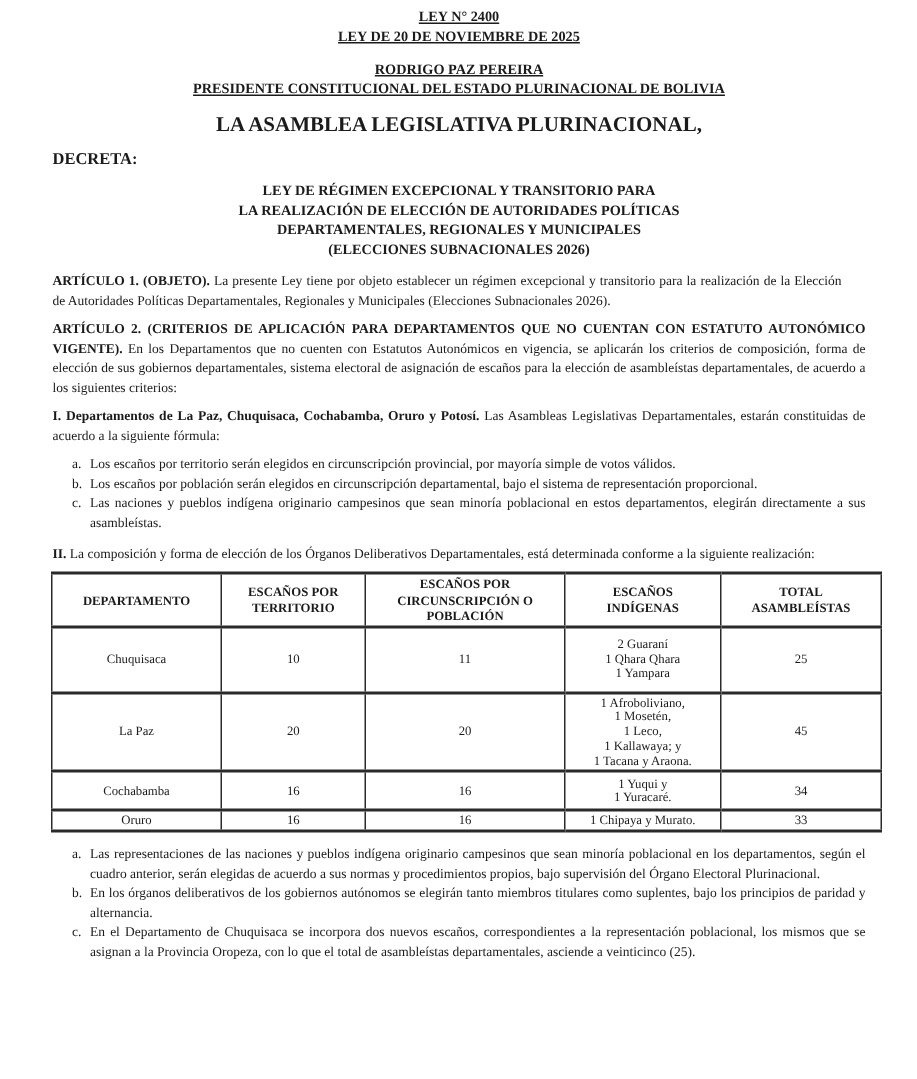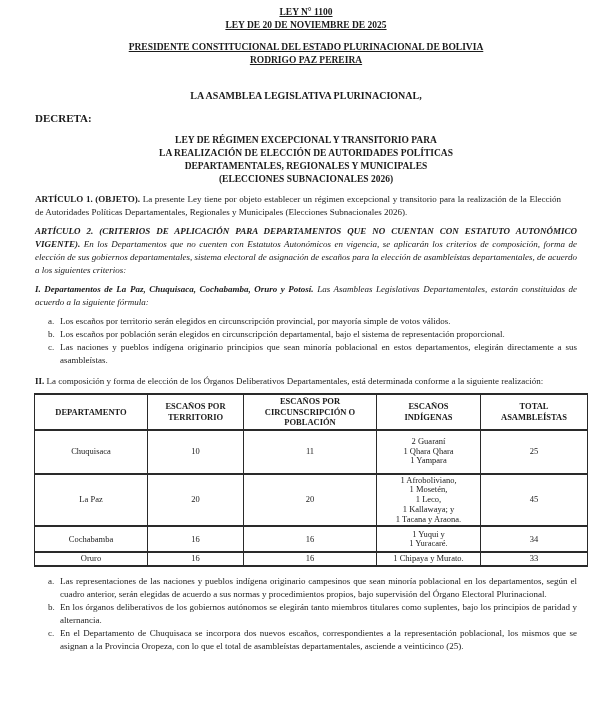--- a/index.html
+++ b/index.html
@@ -17,26 +17,26 @@
   }
   .c  { text-align:center; }
   .b  { font-weight:bold; }
   .u  { text-decoration:underline; }
   .just { text-align:justify; }
   .pre  { white-space:pre-line; }
 
   .head-block { font-size:9.5px; }
   .president  { margin-top:9px; font-size:9.5px; }
   .porcuanto  { margin-top:12px; }
-  .asamblea   { margin-top:22px; font-size:10px; }
+  .asamblea   { margin-top:10px; font-size:14px; }
   .decreta    { margin-top:10px; font-size:11px; }
   .lawtitle   { margin-top:9px; font-size:9.5px; }
   .art1 { margin-top:7px; }
-  .art2 { margin-top:6px;font-style:italic; }
-  .sec1 { margin-top:6px;font-style:italic; }
+  .art2 { margin-top:6px; }
+  .sec1 { margin-top:6px; }
   .list1 { margin-top:6px; }
   .sec2 { margin-top:8px; }
   .tablewrap { margin-top:5px; }
   .list2 { margin-top:8px; }
 
   .li { display:flex; margin-left:13px; }
   .li .mk { width:12px; flex:none; }
   .li .tx { flex:1; text-align:justify; }
 
   table.dist {
@@ -64,27 +64,27 @@
   tr.r2 { height:26px; }
   tr.r3 { height:13px;margin-left:30px; }
   tr.r4 { height:13px; }
 </style>
 </head>
 <body>
 
 <div class="page">
 
   <div class="head-block">
-    <div class="c b u">LEY N° 1100</div>
+    <div class="c b u">LEY N° 2400</div>
     <div class="c b u">LEY DE 20 DE NOVIEMBRE DE 2025</div>
   </div>
 
   <div class="president">
+    <div class="c b u">RODRIGO PAZ PEREIRA</div>
     <div class="c b u">PRESIDENTE CONSTITUCIONAL DEL ESTADO PLURINACIONAL DE BOLIVIA</div>
-    <div class="c b u">RODRIGO PAZ PEREIRA</div>
   </div>
 
 
   <div class="asamblea c b">LA ASAMBLEA LEGISLATIVA PLURINACIONAL,</div>
 
   <div class="decreta b">DECRETA:</div>
 
   <div class="lawtitle c b pre">LEY DE RÉGIMEN EXCEPCIONAL Y TRANSITORIO PARA
 LA REALIZACIÓN DE ELECCIÓN DE AUTORIDADES POLÍTICAS
 DEPARTAMENTALES, REGIONALES Y MUNICIPALES
@@ -100,21 +100,21 @@
     <div class="li">
       <span class="mk">a.</span>
       <div class="tx">Los escaños por territorio serán elegidos en circunscripción provincial, por mayoría simple de votos válidos.</div>
     </div>
     <div class="li">
       <span class="mk">b.</span>
       <div class="tx">Los escaños por población serán elegidos en circunscripción departamental, bajo el sistema de representación proporcional.</div>
     </div>
     <div class="li">
       <span class="mk">c.</span>
-      <div class="tx">Las naciones y pueblos indígena originario principios que sean minoría poblacional en estos departamentos, elegirán directamente a sus asambleístas.</div>
+      <div class="tx">Las naciones y pueblos indígena originario campesinos que sean minoría poblacional en estos departamentos, elegirán directamente a sus asambleístas.</div>
     </div>
   </div>
 
   <p class="sec2 just" style="margin:8px 0 0 0;"><b>II.</b> <span>La composición y forma de elección de los Órganos Deliberativos Departamentales, está determinada conforme a la siguiente realización:</span></p>
 
   <div class="tablewrap">
     <table class="dist">
       <colgroup>
         <col style="width:113px">
           <col style="width:96px">

